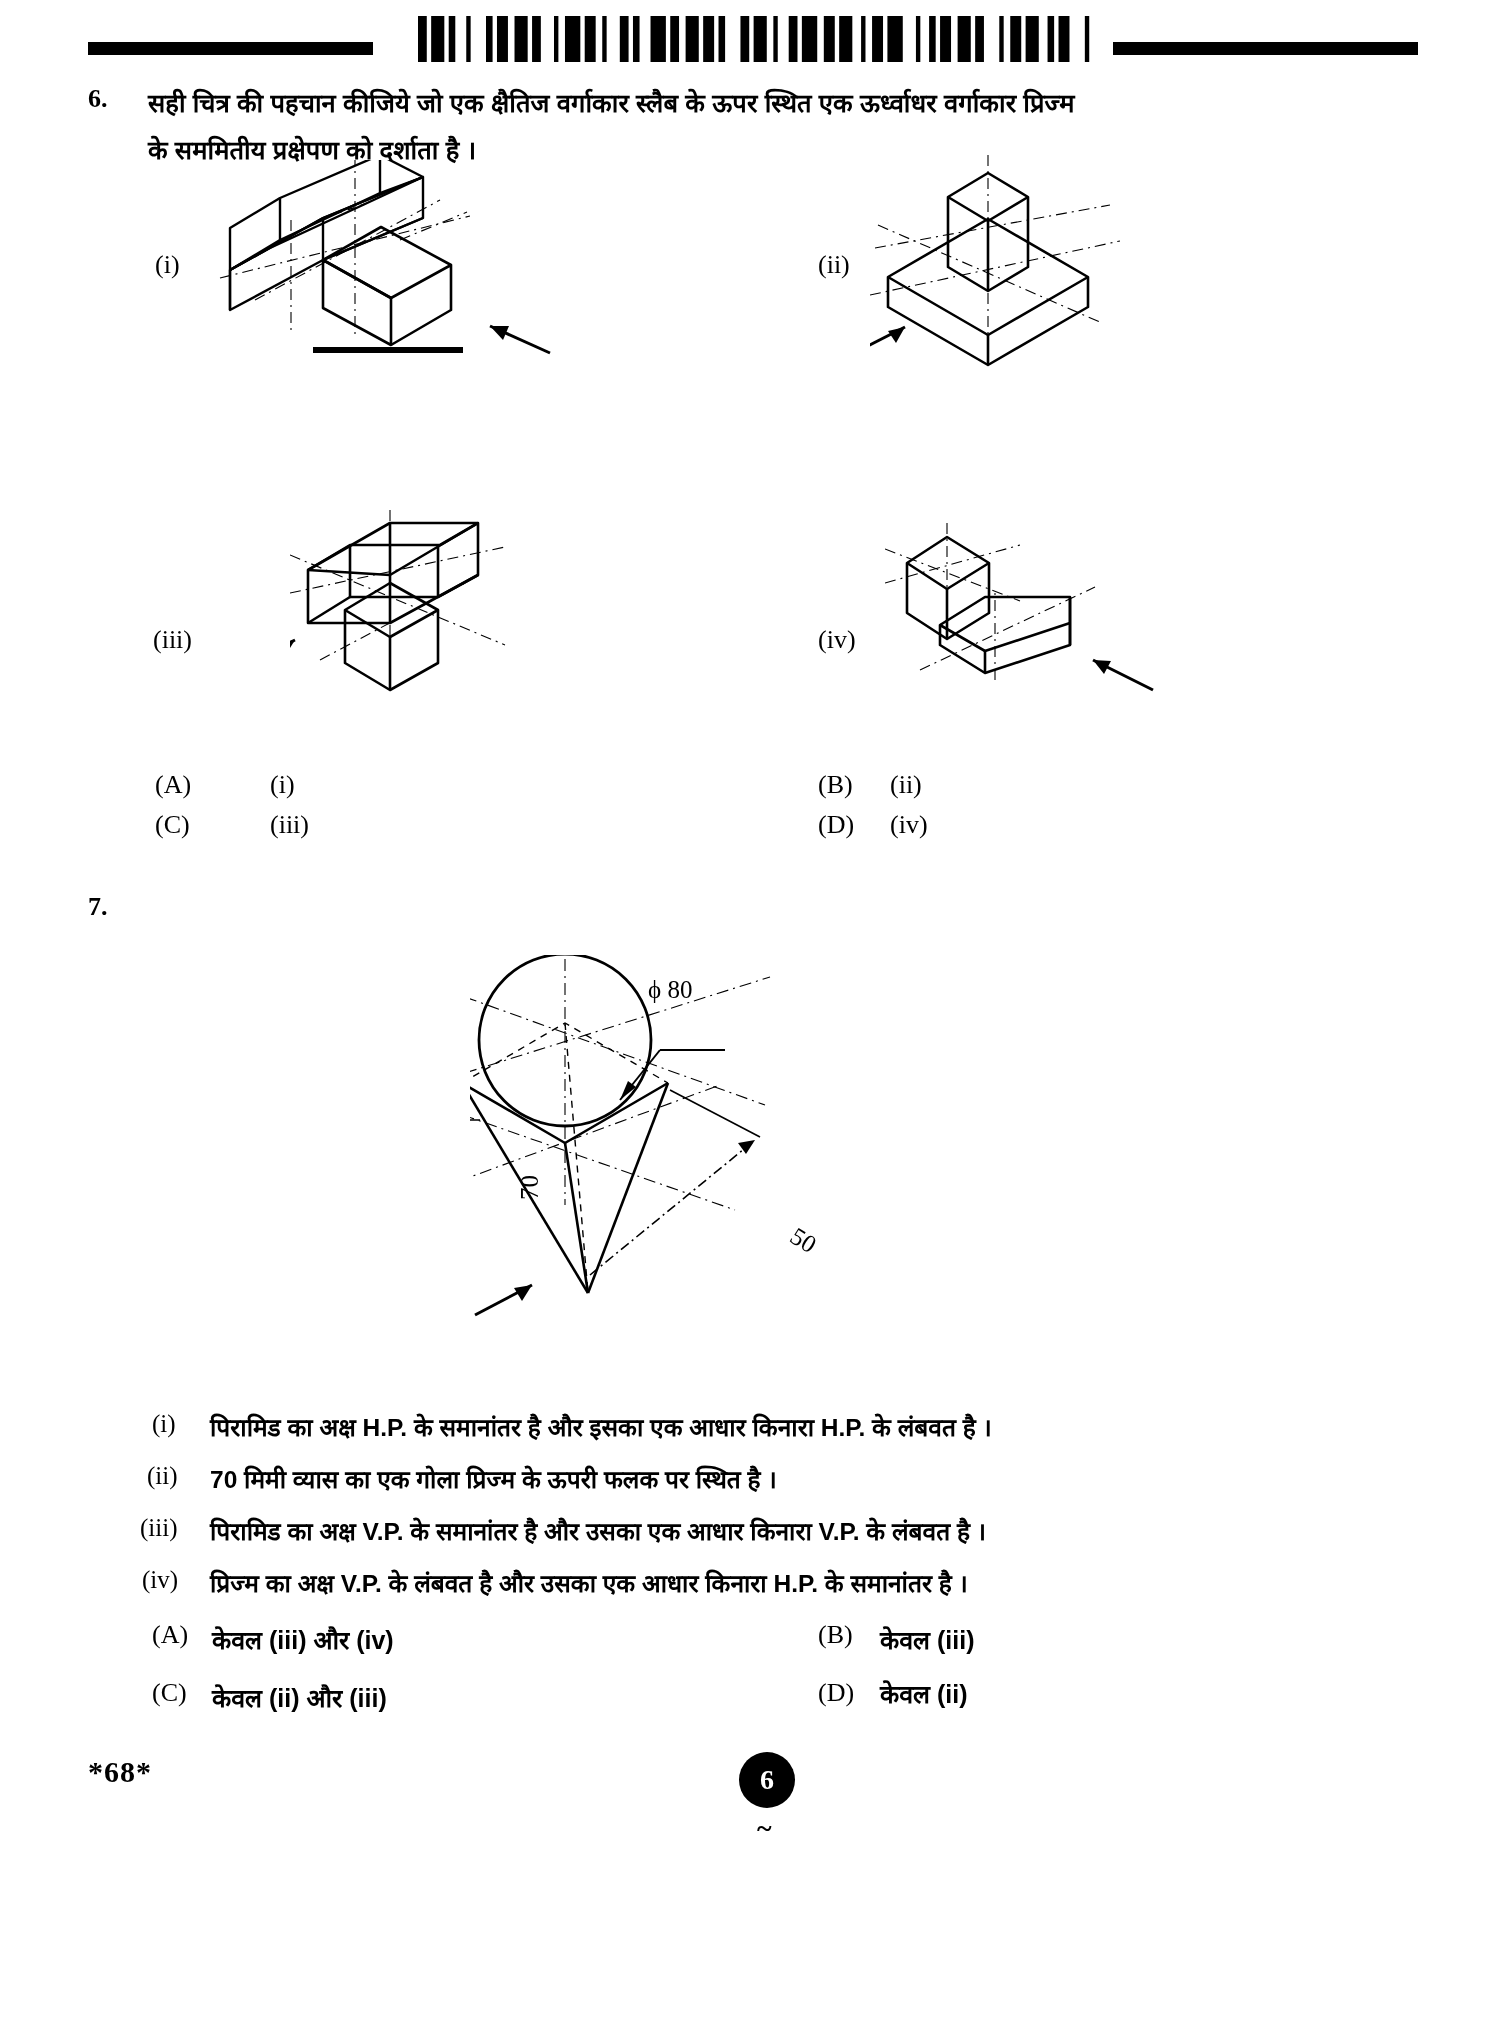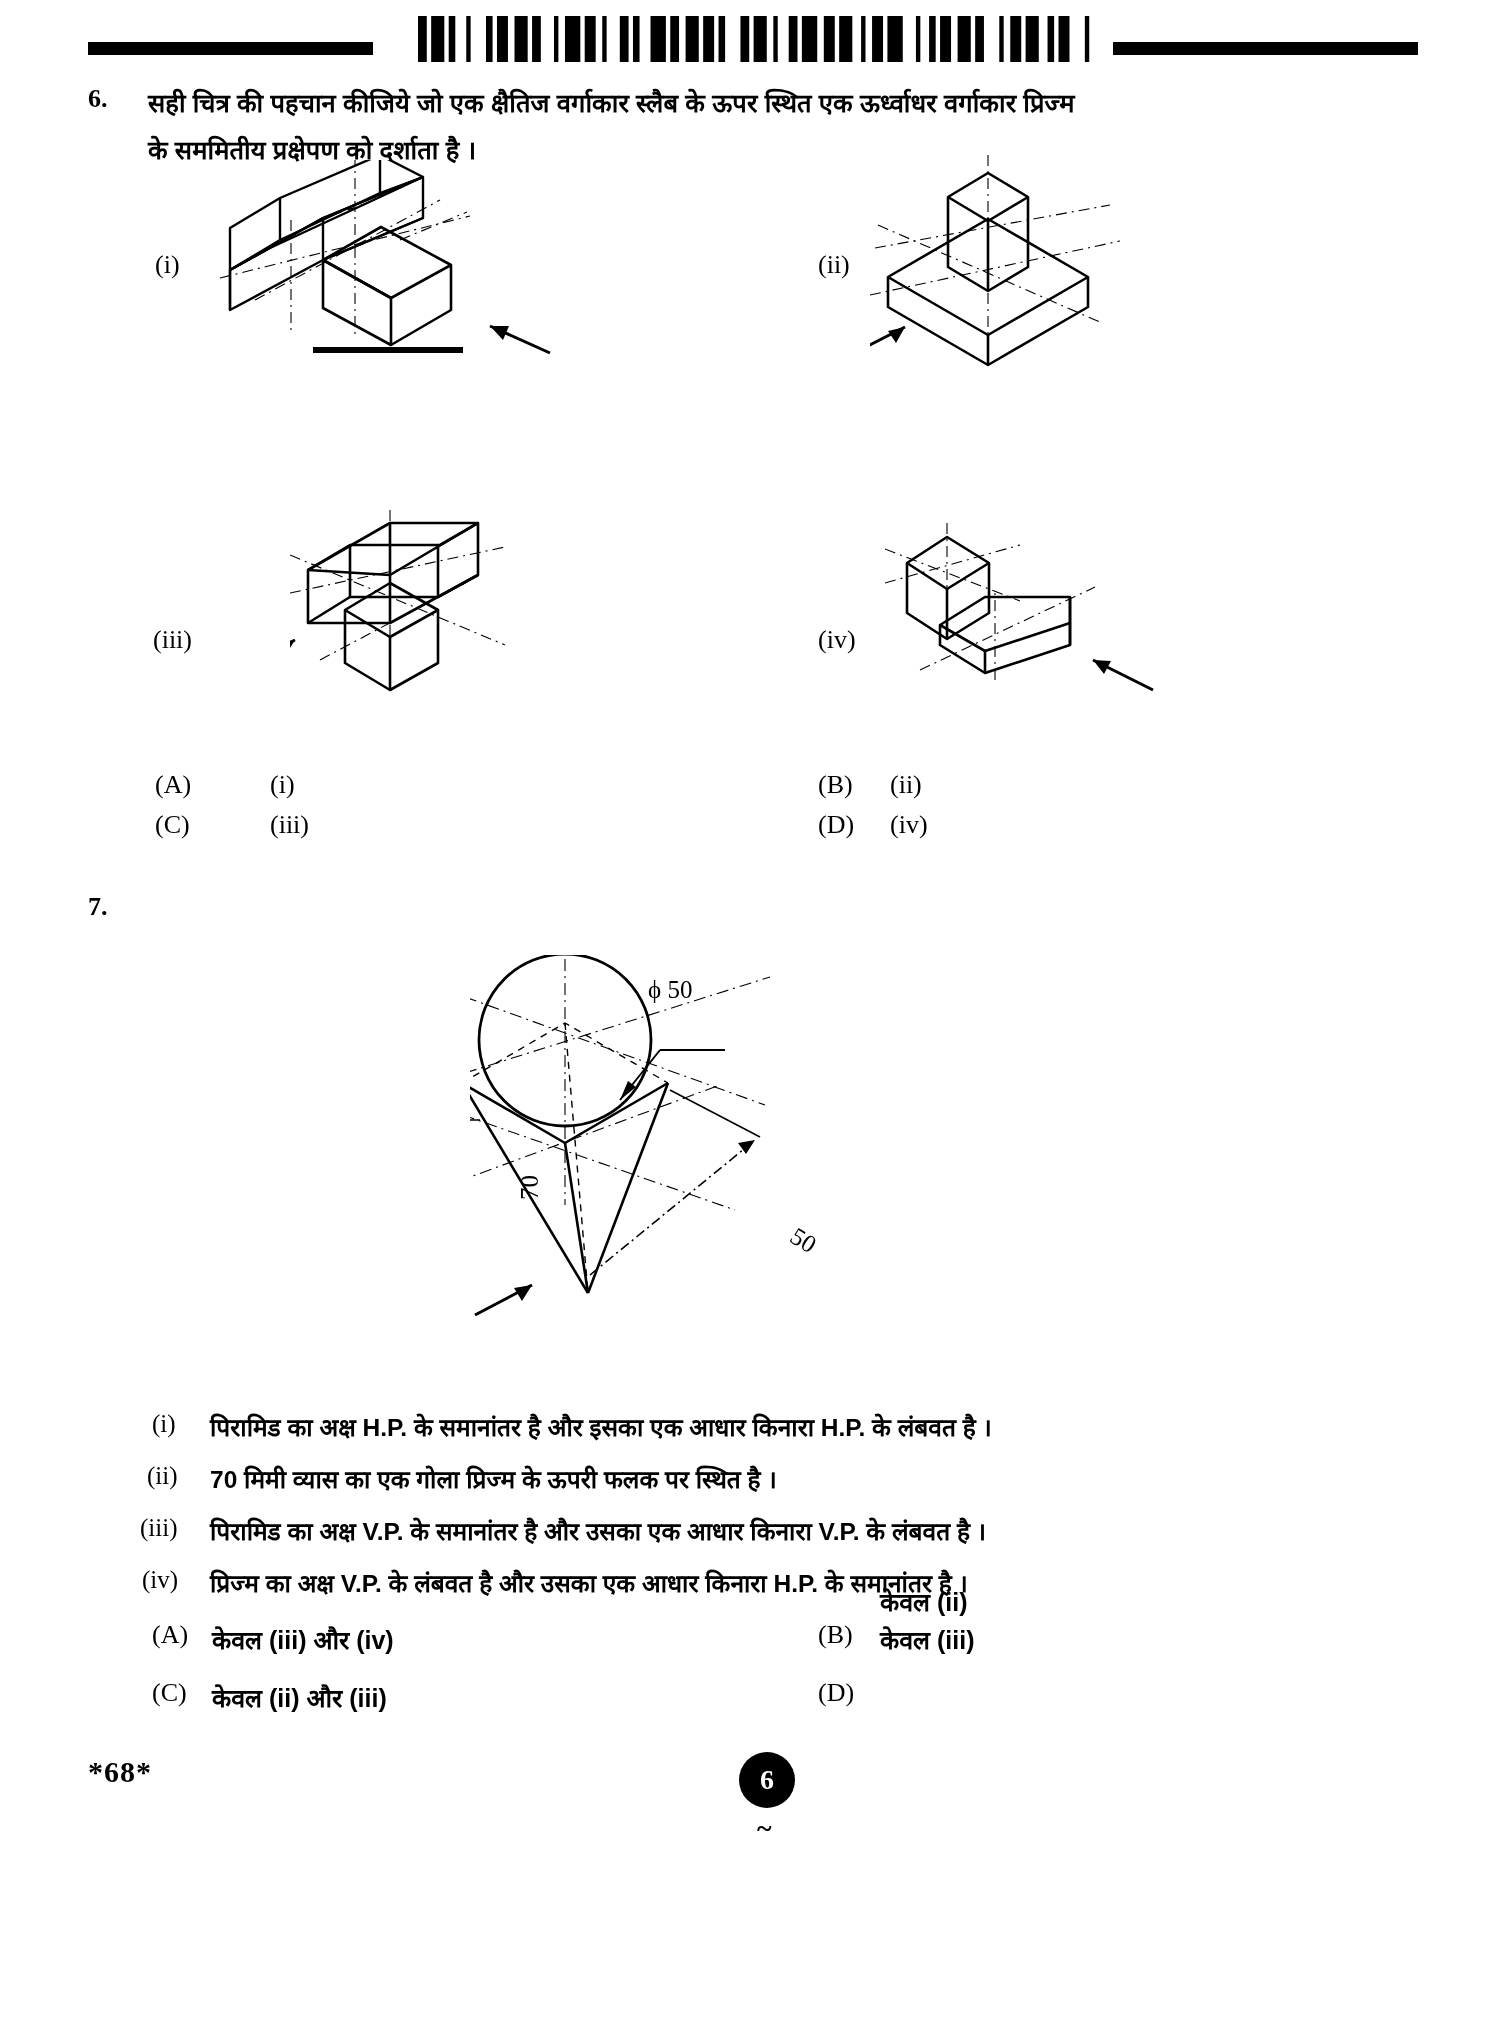--- a/index.html
+++ b/index.html
@@ -440,21 +440,21 @@
       </g>
       <polygon points="200,135 215,143 209,152" fill="#000" opacity="0"></polygon>
 
       <g>
         <line x1="5" y1="360" x2="62" y2="330" stroke="#000" stroke-width="3"></line>
         <polygon points="62,330 44,333 52,346" fill="#000"></polygon>
       </g>
     </svg>
   </div>
 
-  <div style="position:absolute; left:648px; top:976px; font-size:25px;">ϕ 50</div>
+  <div style="position:absolute; left:648px; top:976px; font-size:25px;">ϕ 80</div>
   <div style="position:absolute; left:516px; top:1200px; font-size:25px; transform:rotate(-90deg); transform-origin:left top;">70</div>
   <div style="position:absolute; left:800px; top:1222px; font-size:25px; transform:rotate(32deg); transform-origin:left top;">50</div>
 
   <div class="stmt-label" style="left:152px; top:1410px;">(i)</div>
   <div class="stmt-text" style="left:210px; top:1410px;">पिरामिड का अक्ष H.P. के समानांतर है और इसका एक आधार किनारा H.P. के लंबवत है ।</div>
 
   <div class="stmt-label" style="left:147px; top:1462px;">(ii)</div>
   <div class="stmt-text" style="left:210px; top:1462px;">70 मिमी व्यास का एक गोला प्रिज्म के ऊपरी फलक पर स्थित है ।</div>
 
   <div class="stmt-label" style="left:140px; top:1514px;">(iii)</div>
@@ -466,19 +466,19 @@
   <div class="opt-letter" style="left:152px; top:1620px;">(A)</div>
   <div class="opt-value-hi" style="left:212px; top:1622px;">केवल (iii) और (iv)</div>
 
   <div class="opt-letter" style="left:818px; top:1620px;">(B)</div>
   <div class="opt-value-hi" style="left:880px; top:1622px;">केवल (iii)</div>
 
   <div class="opt-letter" style="left:152px; top:1678px;">(C)</div>
   <div class="opt-value-hi" style="left:212px; top:1680px;">केवल (ii) और (iii)</div>
 
   <div class="opt-letter" style="left:818px; top:1678px;">(D)</div>
-  <div class="opt-value-hi" style="left:880px; top:1584px;">केवल (ii)</div>
+  <div class="opt-value-hi" style="left:880px; top:1676px;">केवल (ii)</div>
 
   <div class="footer-code">*68*</div>
   <div class="page-badge">6</div>
   <div class="page-tilde">~</div>
 
 </div>
 
 </body></html>

